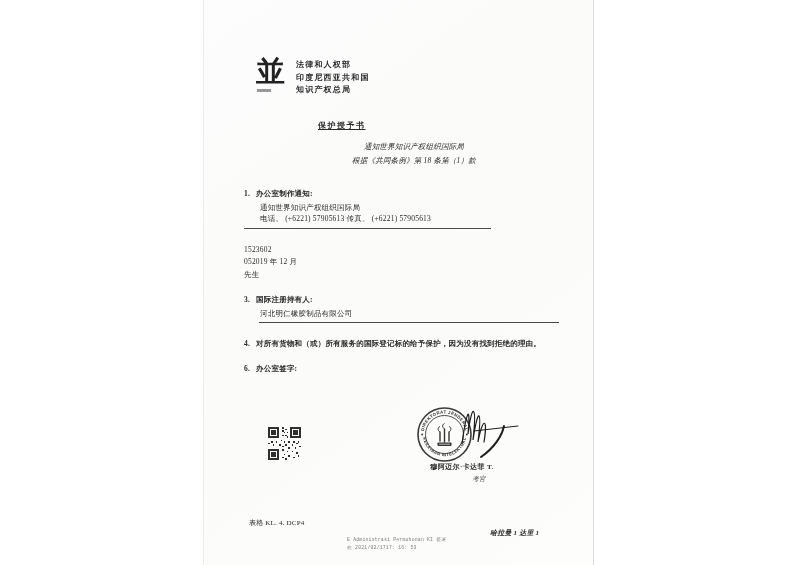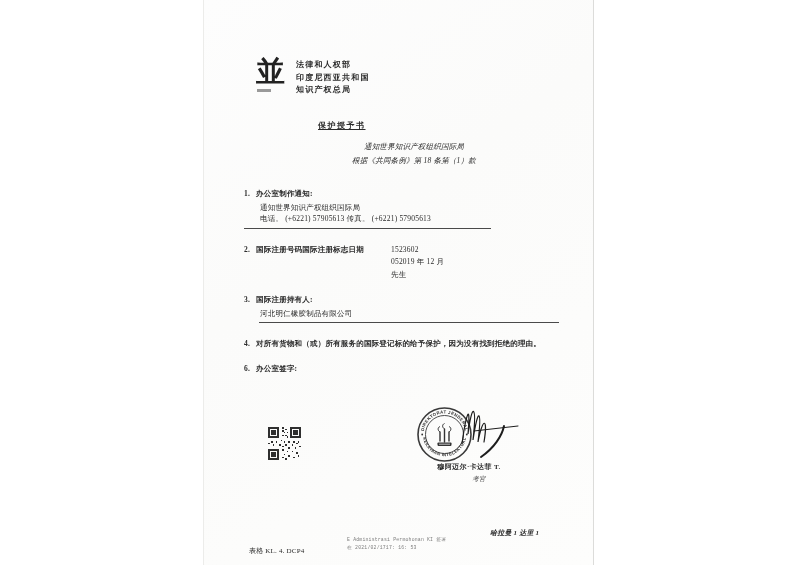--- a/index.html
+++ b/index.html
@@ -37,26 +37,26 @@
   .item-4 { margin-top:15px; font-weight:700; }
   .item-5 { margin-top:35px; }
   .item-5 .u-span { display:inline-block; width:152px; font-weight:700;
     border-bottom:1px solid #4a4a4a; padding-bottom:2px; }
   .item-6 { margin-top:13px; font-weight:700; }
   
   .abs { position:absolute; }
   #qr { left:64px; top:427px; width:33px; height:33px; }
   #stamp { left:212px; top:406px; width:57px; height:57px; }
   #signature { left:248px; top:396px; width:70px; height:66px; }
-  #sig-name { left:195px; top:462px; width:140px; text-align:center;
+  #sig-name { left:188px; top:462px; width:140px; text-align:center;
     font-size:7px; font-weight:700; letter-spacing:0.4px; }
   #sig-title { left:205px; top:473px; width:140px; text-align:center;
     font-size:6.5px; font-style:italic; color:#3a3a3a; }
   
-  #form-id { left:45px; top:546px; font-size:7px; }
+  #form-id { left:45px; top:518px; font-size:7px; }
   #page-ind { left:286px; top:528px; font-size:7px; font-weight:700; font-style:italic; }
   #fine-print { left:143px; top:536px; font-size:4.8px; line-height:7.5px;
     color:#7d7d7d; letter-spacing:0.2px; font-family:"Liberation Mono","DejaVu Sans Mono",monospace; }
 </style>
 </head>
 <body>
 
 <div class="page">
 
   <div class="header-row">
@@ -85,24 +85,20 @@
         <span class="item-heading">办公室制作通知:</span>
       </div>
       <div class="item-lines">
         <div>通知世界知识产权组织国际局</div>
         <div>电话。 (+6221) 57905613 传真。 (+6221) 57905613</div>
       </div>
       <div class="rule rule-1"></div>
     </div>
 
     <div class="item-2">
-      <div class="head-col">
-        <span class="num">2.</span>
-        <span class="item-heading">国际注册号码国际注册标志日期</span>
-      </div>
       <div class="values">
         <div>1523602</div>
         <div>052019 年 12 月</div>
         <div>先生</div>
       </div>
     </div>
 
     <div class="item-3">
       <div>
         <span class="num">3.</span>

